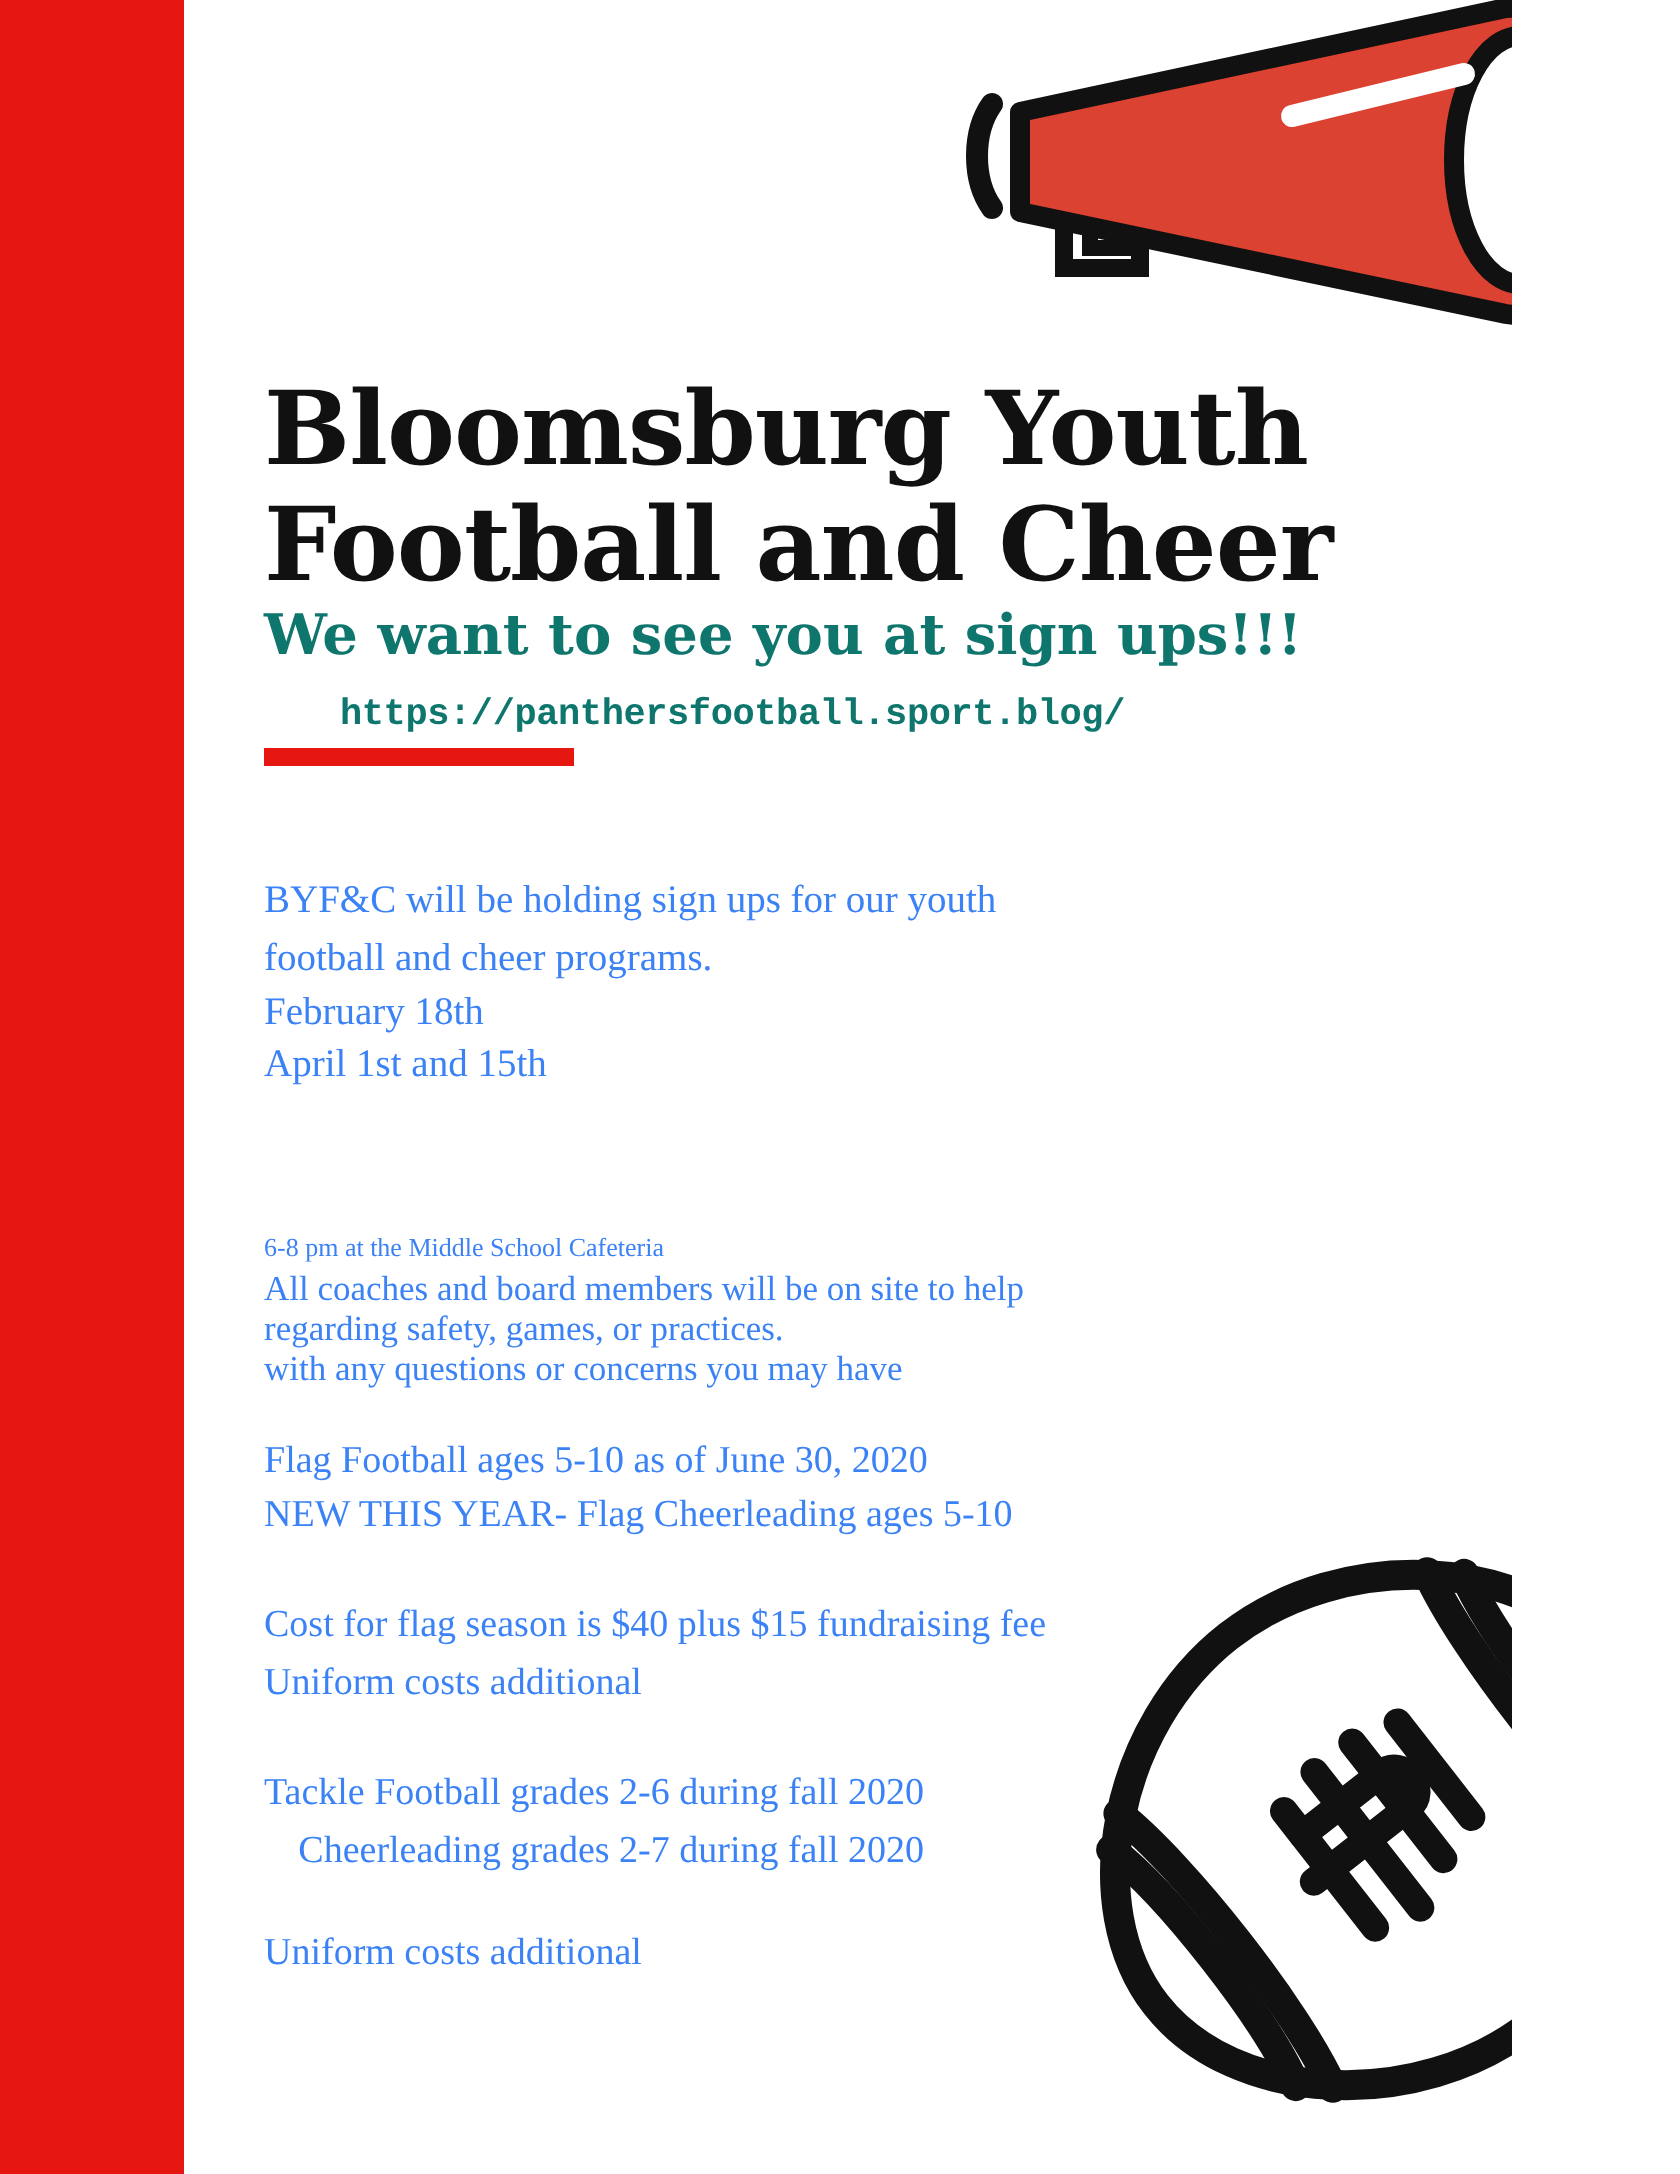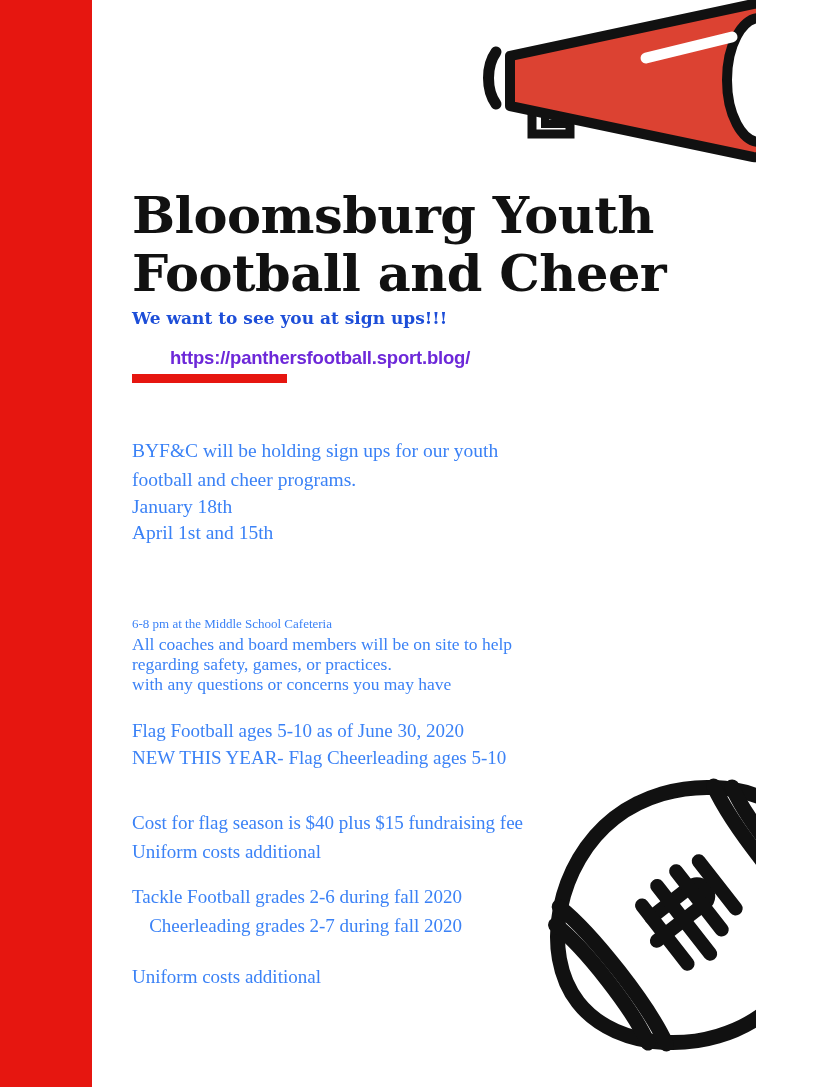--- a/index.html
+++ b/index.html
@@ -68,35 +68,35 @@
     color: #111111;
   }
   .title .line2 { display: block; }
 
   .subtitle {
     position: absolute;
     top: 306px;
     left: 0;
     font-family: "DejaVu Serif", serif;
     font-weight: bold;
-    font-size: 17px;
+    font-size: 28px;
     line-height: 24px;
-    color: #1d4ed8;
+    color: #0f766e;
   }
 
   .url {
     position: absolute;
     top: 346px;
     left: 38px;
-    font-family: Liberation Sans, sans-serif;
+    font-family: Liberation Mono, monospace;
     font-weight: bold;
     font-size: 18.5px;
     line-height: 24px;
     letter-spacing: -0.2px;
-    color: #6d28d9;
+    color: #0f766e;
   }
 
   .accent-rule {
     position: absolute;
     top: 374px;
     left: 0;
     width: 155px;
     height: 9px;
     background: #E61610;
   }
@@ -133,21 +133,20 @@
   .blk-ages {
     top: 717px;
     font-size: 19px;
     line-height: 27px;
   }
 
   .blk-flagcost {
     top: 798px;
     font-size: 19px;
     line-height: 29px;
-    margin-top: 10px;
   }
 
   .blk-tackle {
     top: 882px;
     font-size: 19px;
     line-height: 29px;
     text-align: right;
   }
 
   .blk-tacklecost {
@@ -217,21 +216,21 @@
 
     <div class="subtitle">We want to see you at sign ups!!!</div>
 
     <div class="url">https://panthersfootball.sport.blog/</div>
 
     <div class="accent-rule"></div>
 
     <div class="body-block blk-intro">
       <div>BYF&amp;C will be holding sign ups for our youth</div>
       <div>football and cheer programs.</div>
-      <div class="dates">January 18th</div>
+      <div class="dates">February 18th</div>
       <div class="dates">April 1st and 15th</div>
     </div>
 
     <div class="body-block blk-time">
       <div>6-8 pm at the Middle School Cafeteria</div>
     </div>
 
     <div class="body-block blk-coaches">
       <div>All coaches and board members will be on site to help</div>
       <div>regarding safety, games, or practices.</div>

